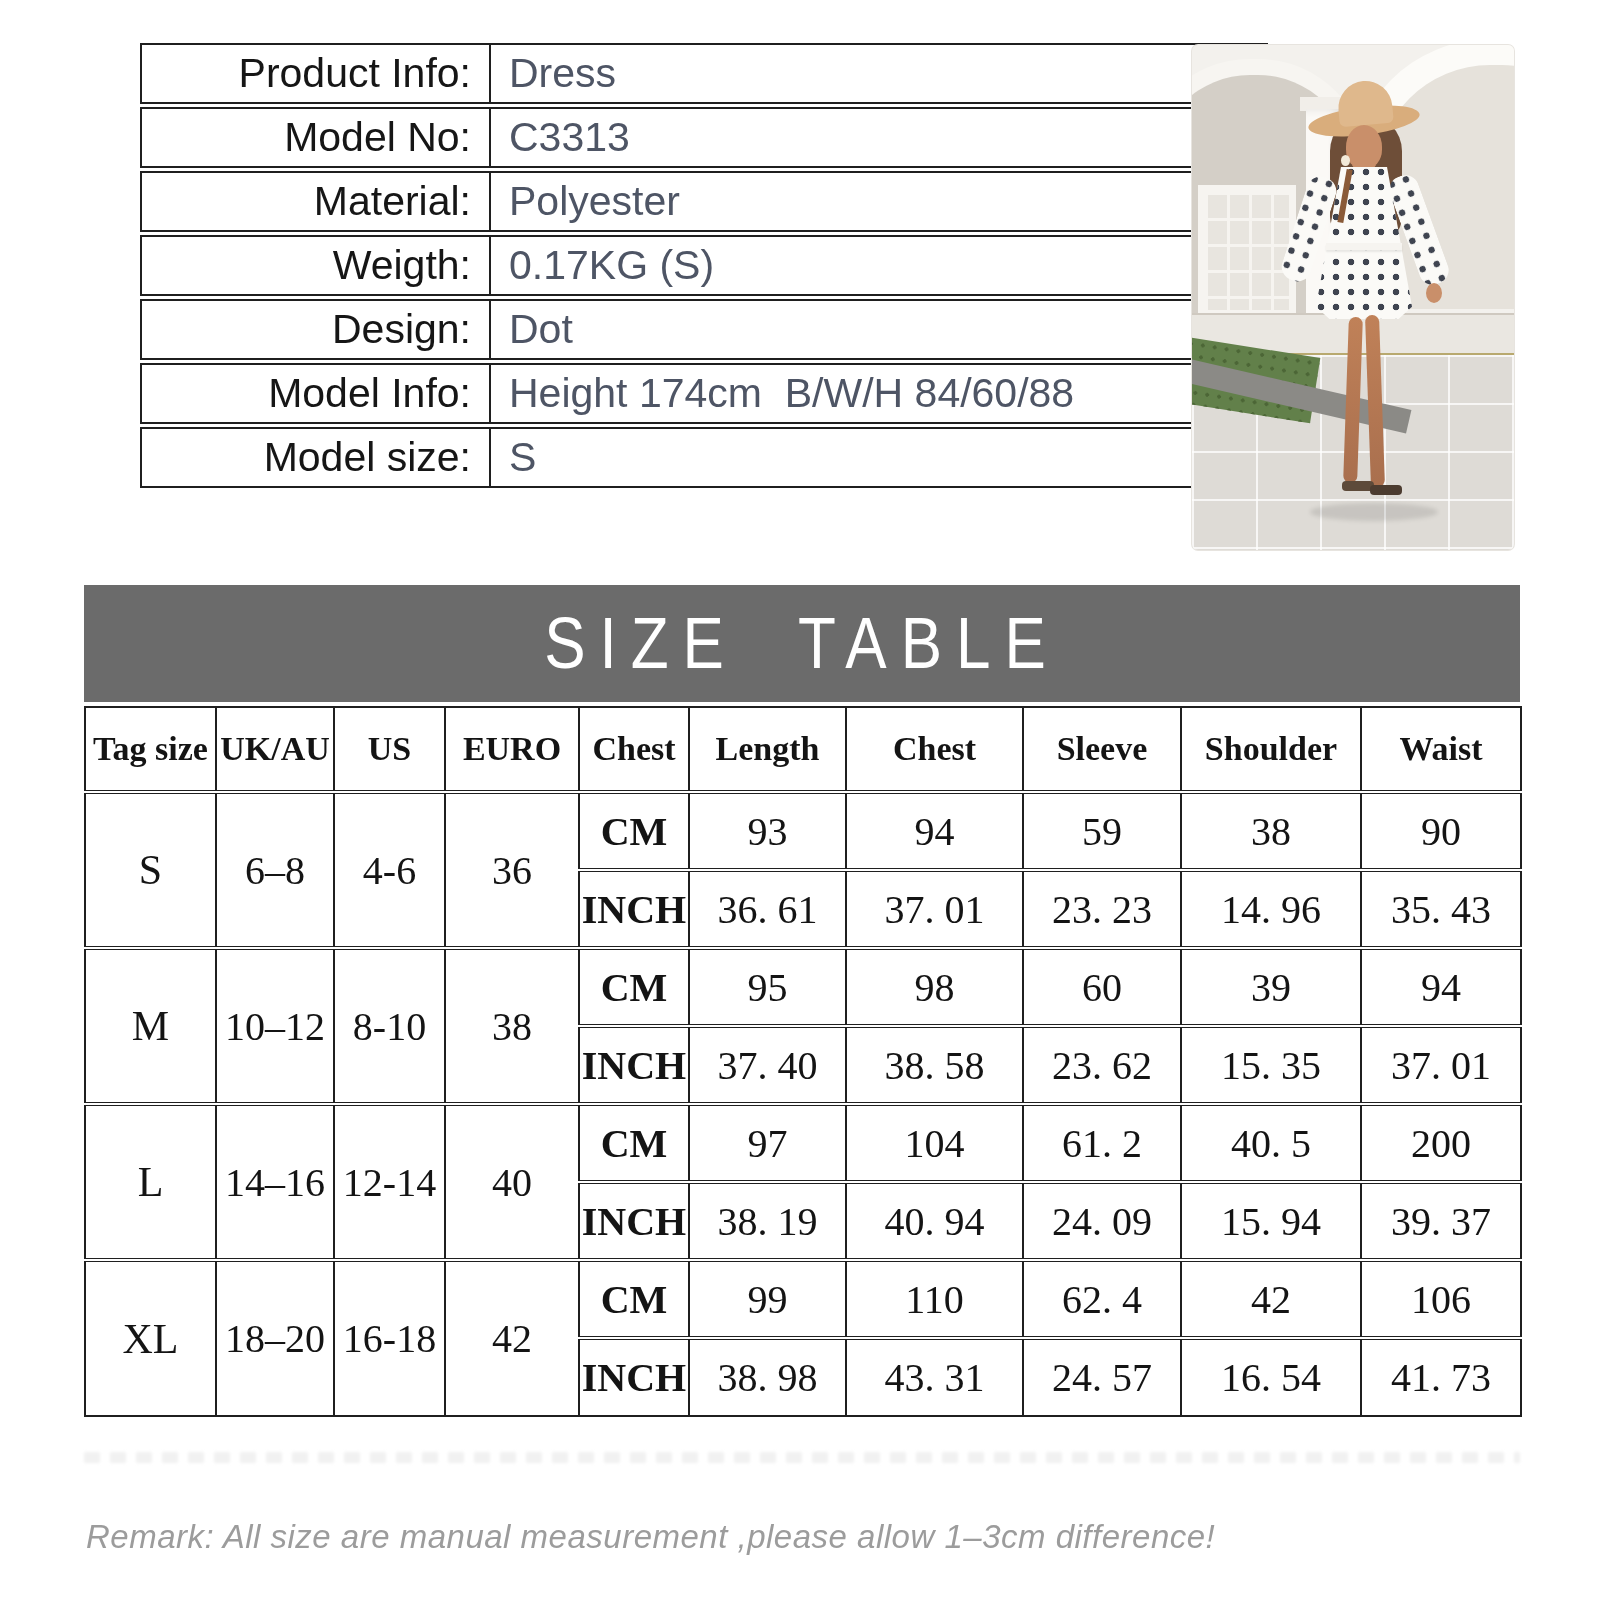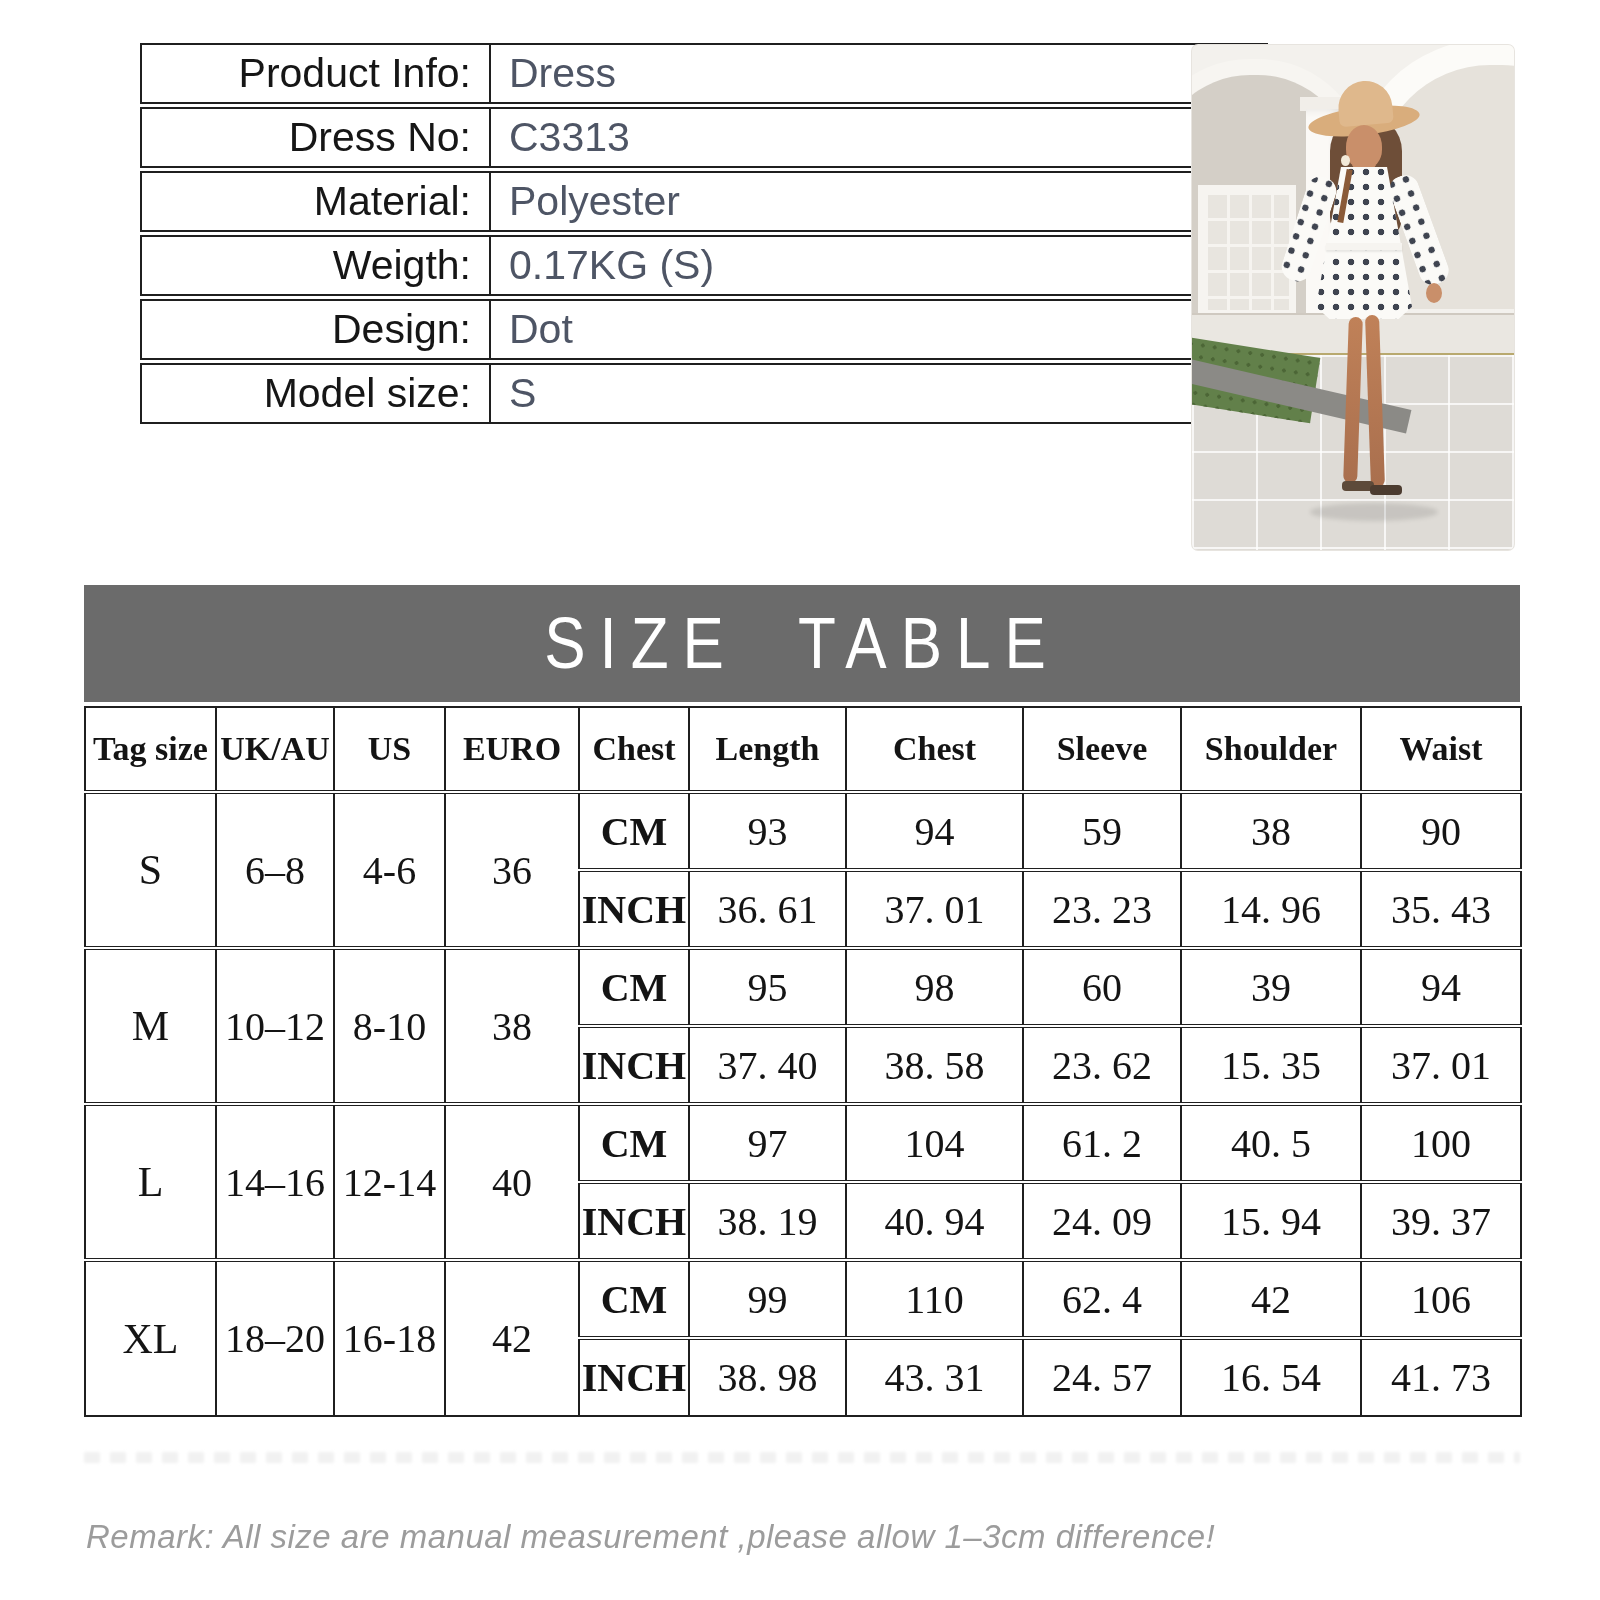--- a/index.html
+++ b/index.html
@@ -136,34 +136,38 @@
 
 <div class="canvas">
 
   <table class="info">
     <tbody>
         <tr>
       <td class="lbl">Product Info:</td>
       <td class="val">Dress</td>
     </tr>
     <tr>
-      <td class="lbl">Dress No:</td>
+      <td class="lbl">Model No:</td>
       <td class="val">C3313</td>
     </tr>
     <tr>
       <td class="lbl">Material:</td>
       <td class="val">Polyester</td>
     </tr>
     <tr>
       <td class="lbl">Weigth:</td>
       <td class="val">0.17KG (S)</td>
     </tr>
     <tr>
       <td class="lbl">Design:</td>
       <td class="val">Dot</td>
+    </tr>
+    <tr>
+      <td class="lbl">Model Info:</td>
+      <td class="val">Height 174cm  B/W/H 84/60/88</td>
     </tr>
     <tr>
       <td class="lbl">Model size:</td>
       <td class="val">S</td>
     </tr>
   </tbody>
     </table>
 
   <div class="photo" title="Model in white polka-dot dress and straw hat in front of white arched building">
     <div class="ph-arch-left"></div>
@@ -272,21 +276,21 @@
       <tr class="sub">
         <td class="tag" rowspan="2">L</td>
         <td rowspan="2">14–16</td>
         <td rowspan="2">12-14</td>
         <td rowspan="2">40</td>
         <td class="unit">CM</td>
         <td>97</td>
         <td>104</td>
         <td>61. 2</td>
         <td>40. 5</td>
-        <td>100</td>
+        <td>200</td>
       </tr>
       <tr class="sub">
         <td class="unit">INCH</td>
         <td>38. 19</td>
         <td>40. 94</td>
         <td>24. 09</td>
         <td>15. 94</td>
         <td>39. 37</td>
       </tr>
 

